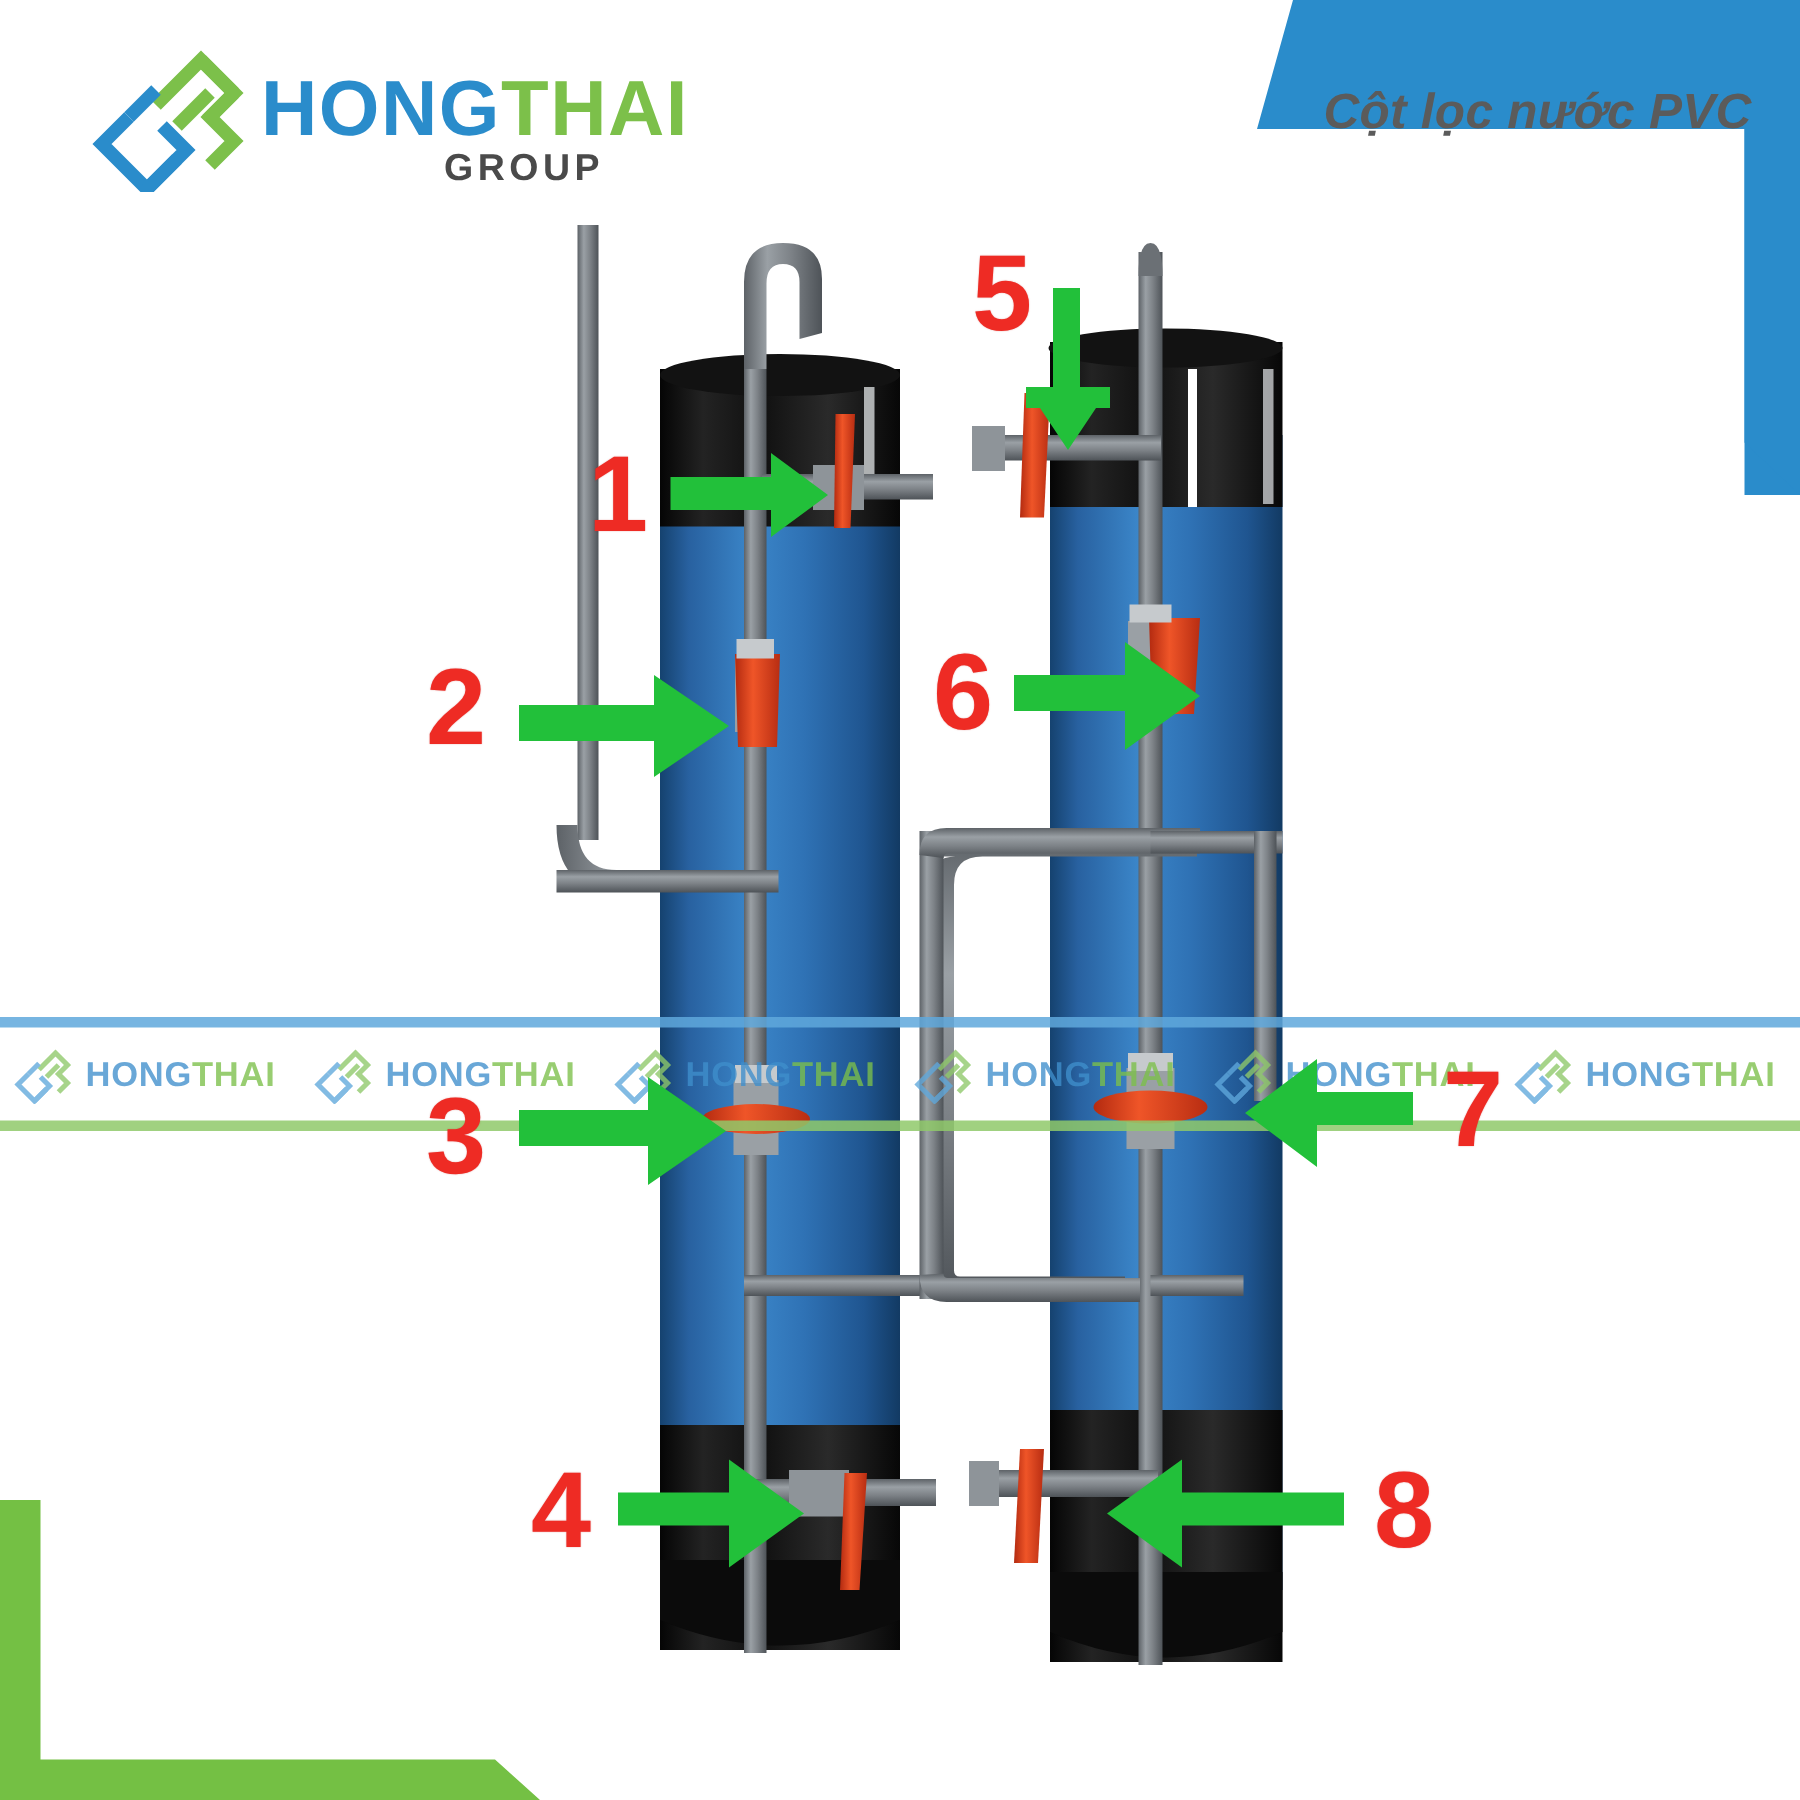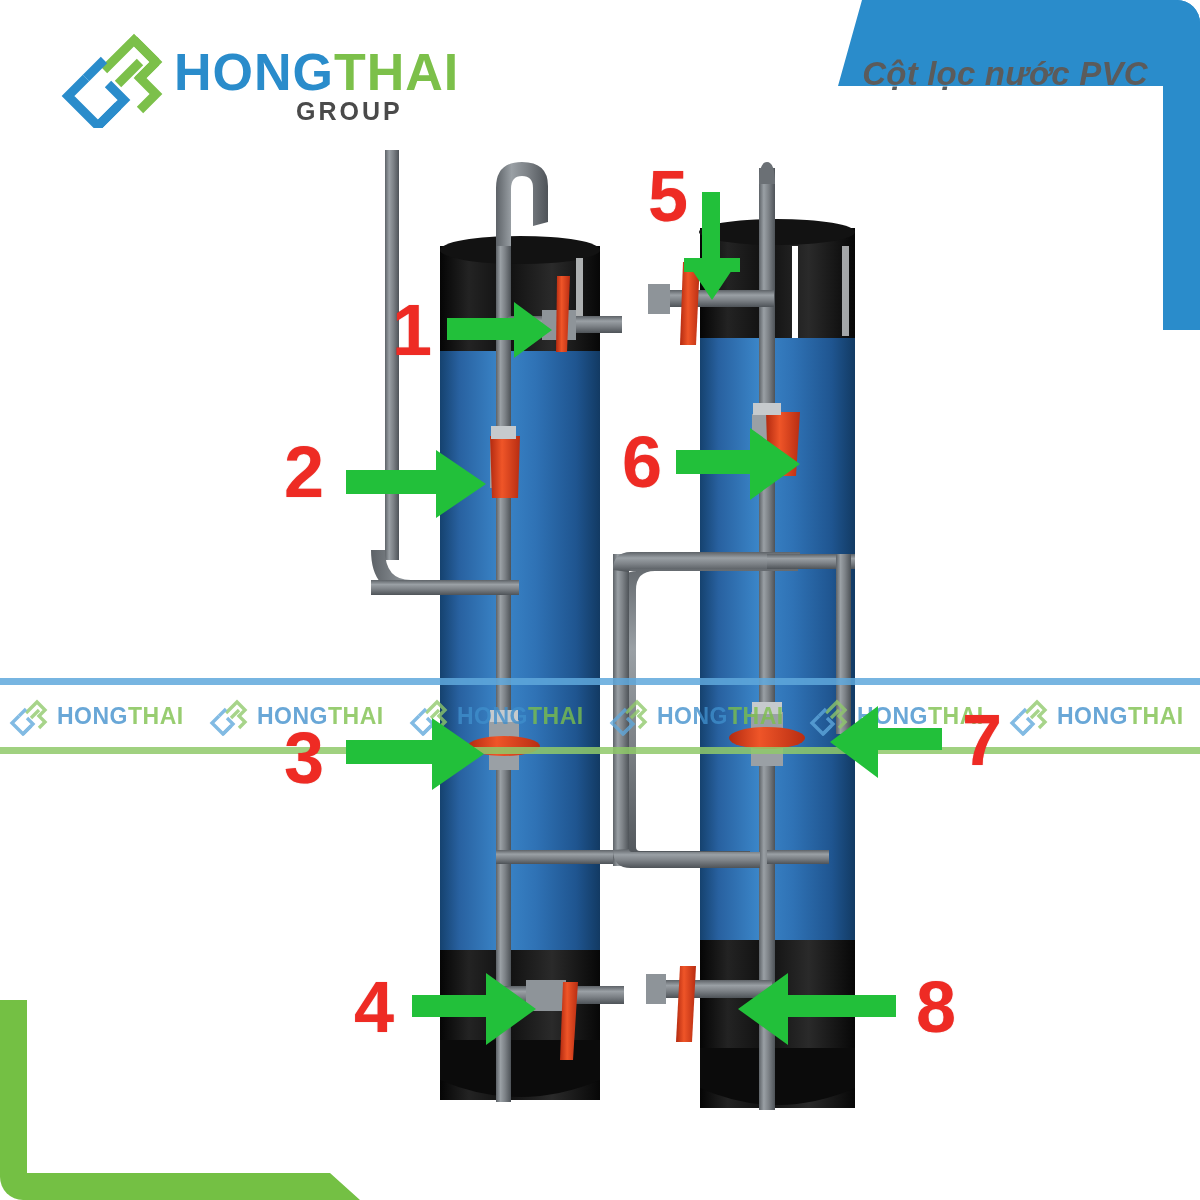--- a/index.html
+++ b/index.html
@@ -2,31 +2,31 @@
 <html><head>
 <meta charset="utf-8">
 <style>
   html,body{margin:0;padding:0;}
   body{
     width:1200px;height:1200px;
     background:#ffffff;
     font-family:"Liberation Sans", sans-serif;
     overflow:hidden;
   }
-  #stage{position:relative;width:1200px;height:1200px;overflow:hidden;background:#fff;border-radius:23px;}
+  #stage{position:relative;width:1200px;height:1200px;overflow:hidden;background:#fff;}
 
   
   .frame-svg{position:absolute;left:0;top:0;width:1200px;height:1200px;pointer-events:none;}
 
   
   #logo{position:absolute;left:56px;top:28px;width:420px;height:100px;}
   #logo svg{display:block;}
 
   #title{
-    position:absolute;left:840px;top:46px;width:330px;height:56px;
+    position:absolute;left:860px;top:46px;width:330px;height:56px;
     display:flex;align-items:center;justify-content:center;
     font-size:33px;font-style:italic;font-weight:bold;
     color:#5b5b5b;letter-spacing:.2px;white-space:nowrap;
   }
 
   
   #photo{position:absolute;left:330px;top:150px;width:600px;height:990px;}
   #photo svg{display:block;}
 
   

